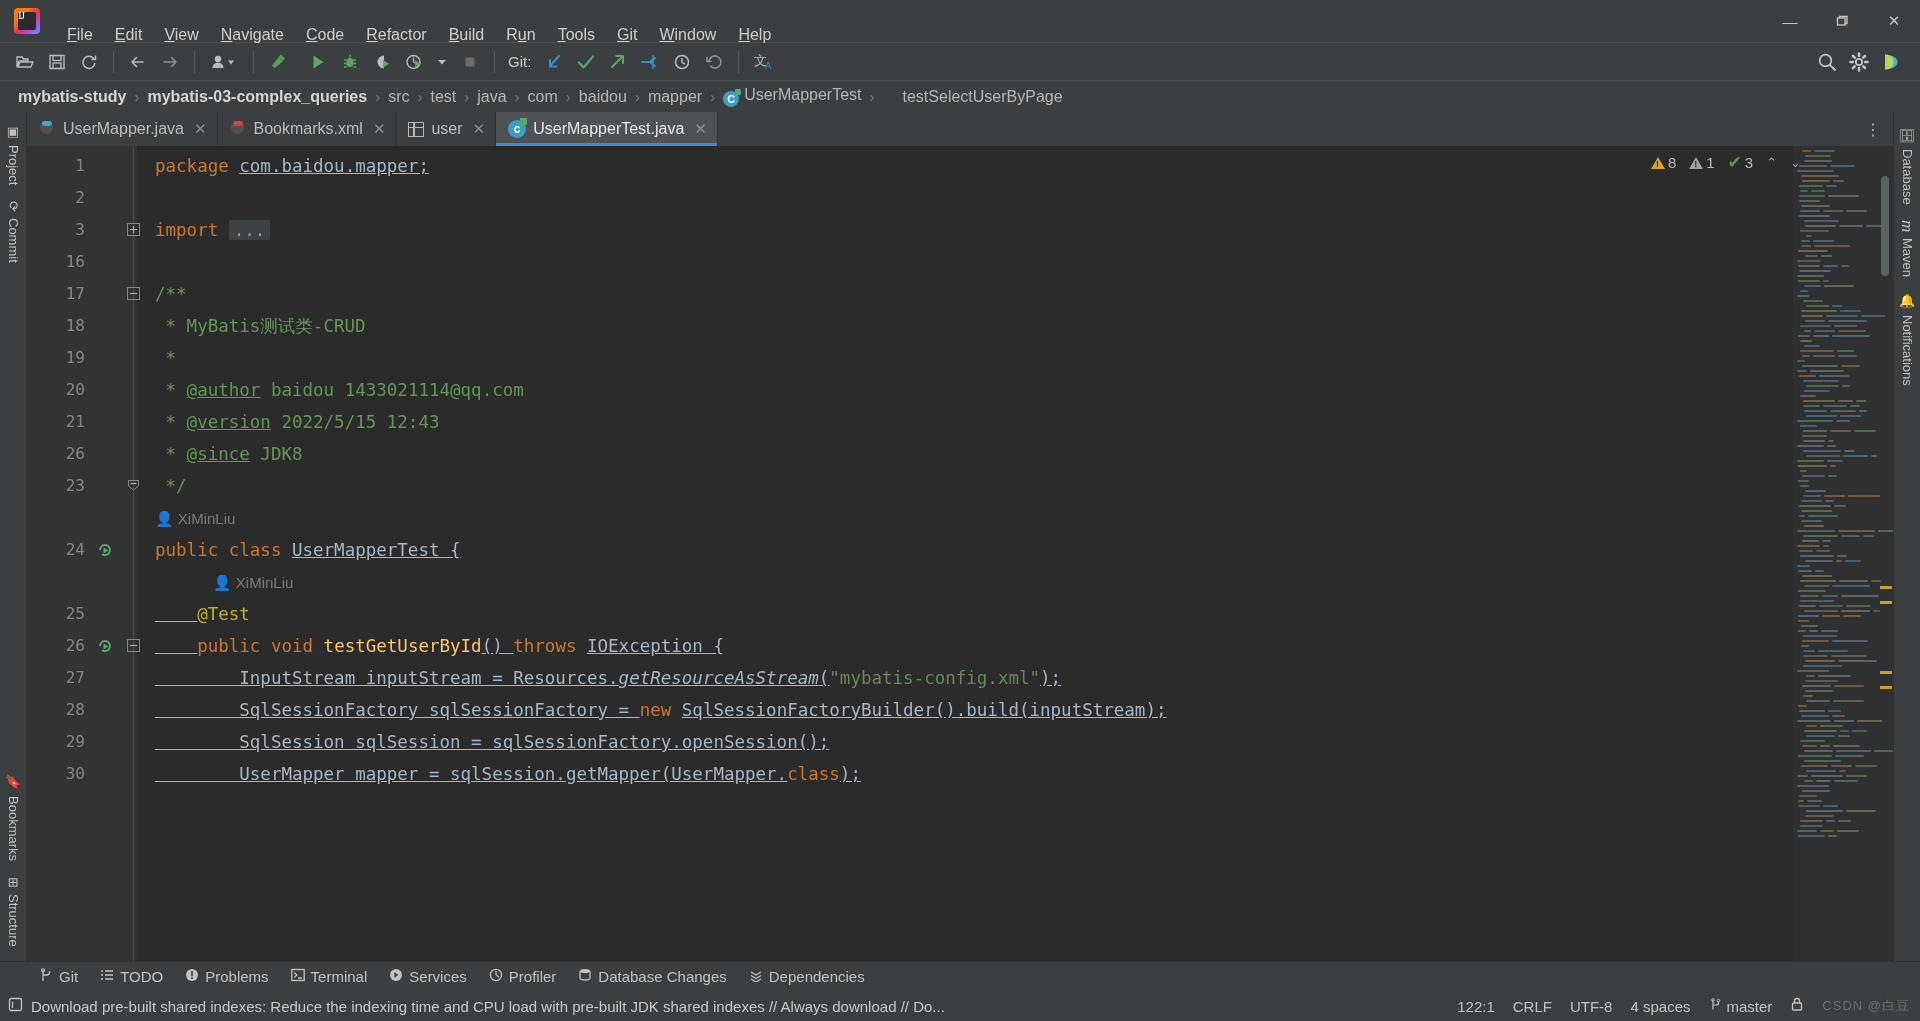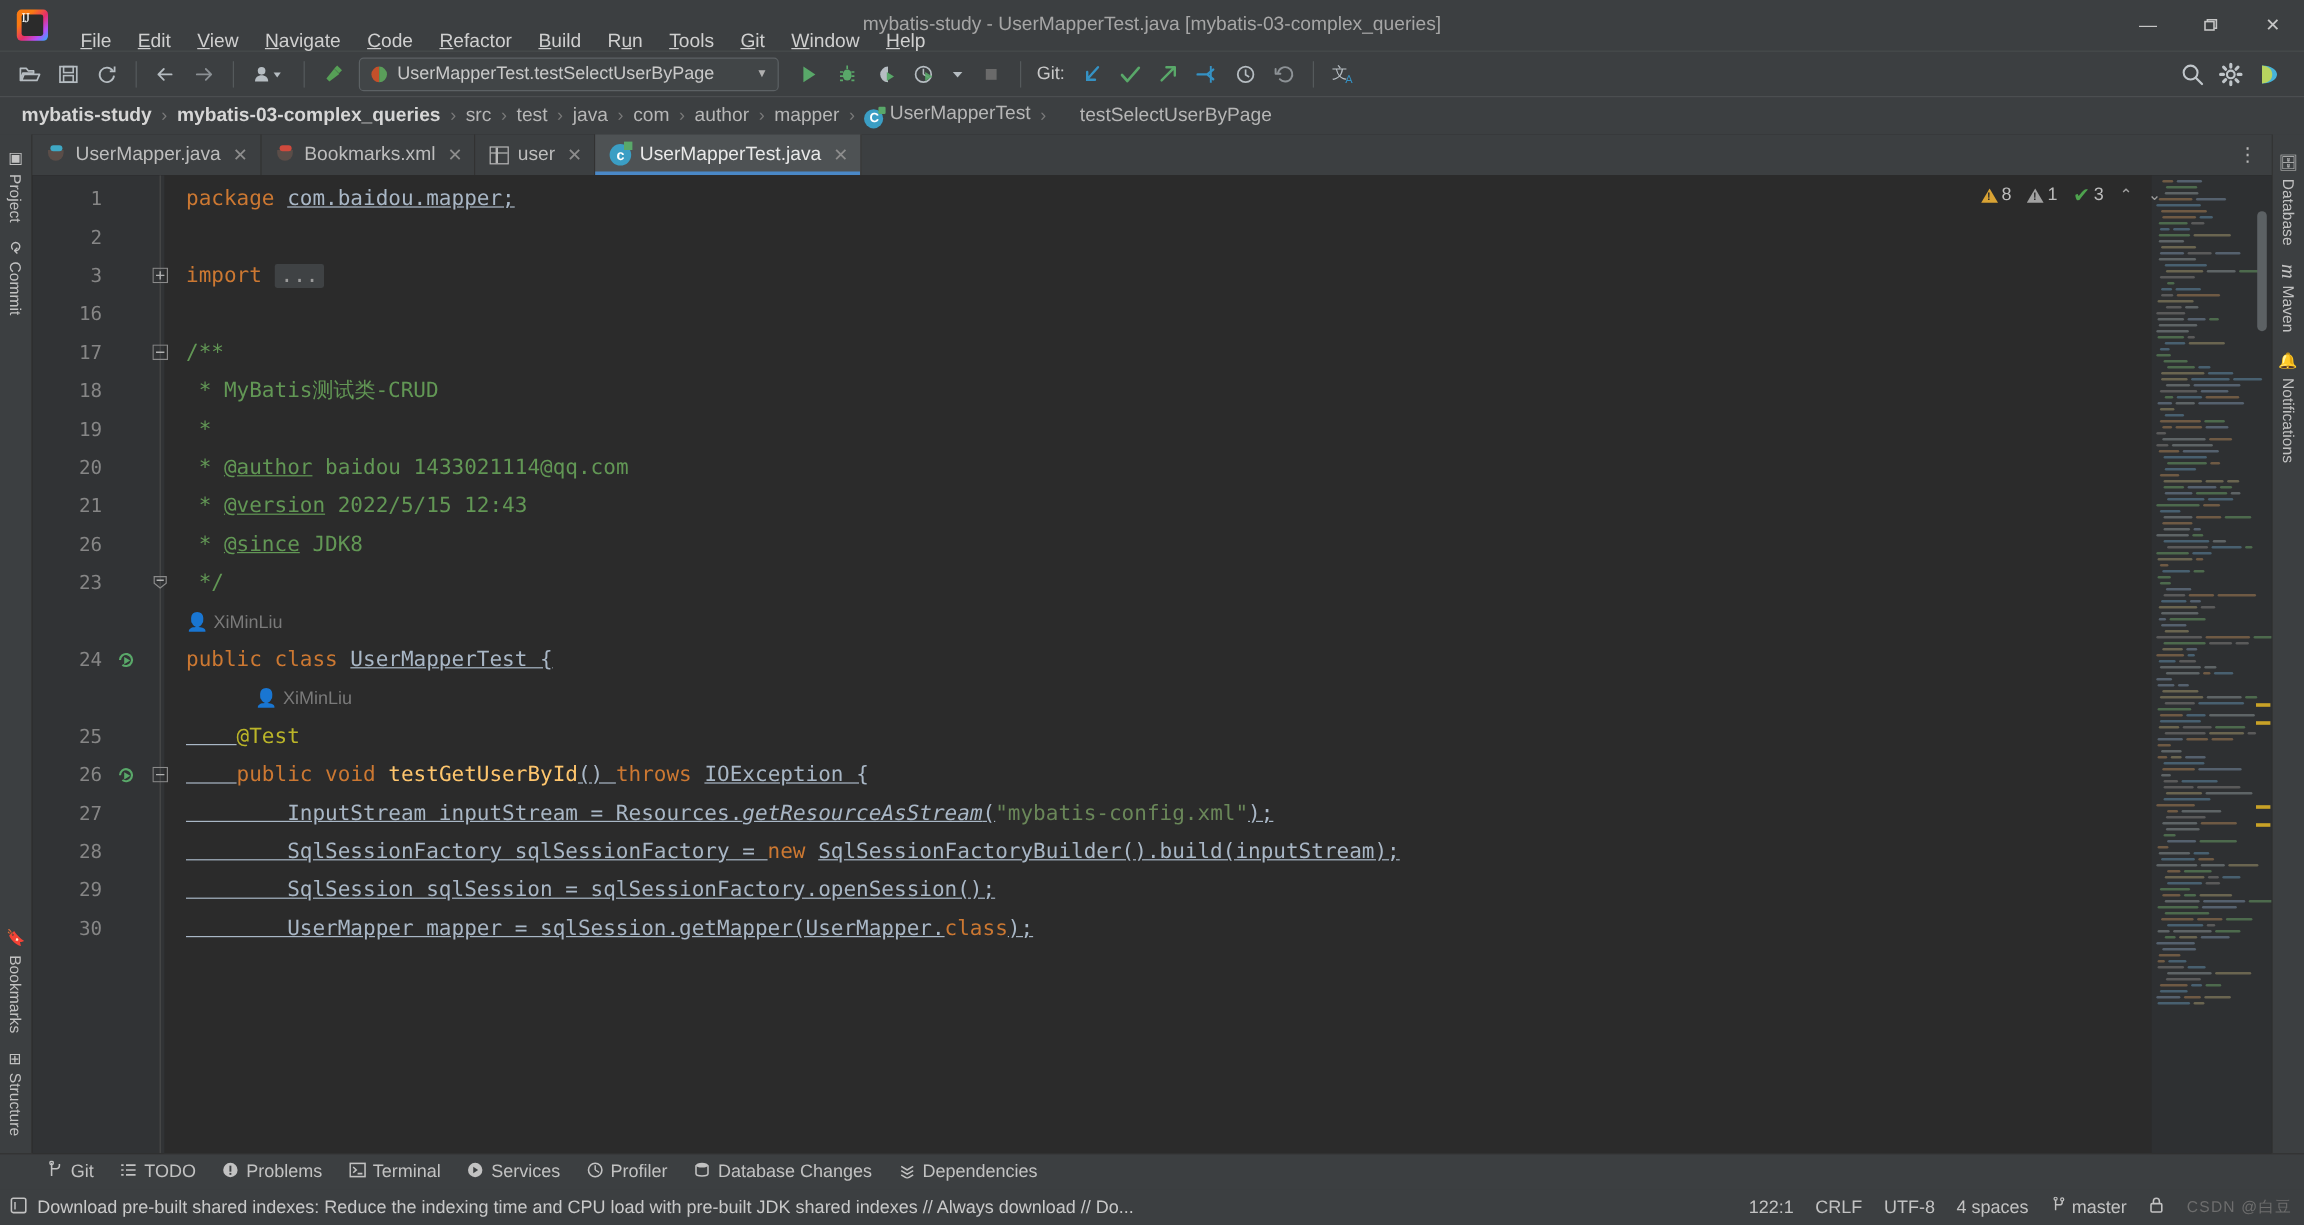--- a/index.html
+++ b/index.html
@@ -192,21 +192,20 @@
       <div class="menu-item"><u>N</u>avigate</div>
       <div class="menu-item"><u>C</u>ode</div>
       <div class="menu-item"><u>R</u>efactor</div>
       <div class="menu-item"><u>B</u>uild</div>
       <div class="menu-item">R<u>u</u>n</div>
       <div class="menu-item"><u>T</u>ools</div>
       <div class="menu-item"><u>G</u>it</div>
       <div class="menu-item"><u>W</u>indow</div>
       <div class="menu-item"><u>H</u>elp</div>
     </div>
-    <div class="win-title">mybatis-study - UserMapperTest.java [mybatis-03-complex_queries]</div>
     <div class="win-ctrls">
       <div class="win-btn">—</div>
       <div class="win-btn">
         <svg width="14" height="14" viewBox="0 0 14 14">
             <rect x="2.5" y="4" width="7.5" height="7" fill="none" stroke="#c6c6c6" stroke-width="1.3"></rect>
             <path d="M4.5 4 V2.5 H12 V9.5 H10.2" fill="none" stroke="#c6c6c6" stroke-width="1.3"></path>
           </svg>
       </div>
       <div class="win-btn close">✕</div>
     </div>
@@ -250,28 +249,20 @@
           <path d="M3.5 16c0-3.4 2.5-5.2 5.5-5.2s5.5 1.8 5.5 5.2z" fill="#b6bdc2"></path>
           <path d="M19 8.5l3 4 3-4z" fill="#b6bdc2"></path>
         </svg>
     </div>
     <div class="sep"></div>
     <div class="tb">
       <svg width="22" height="22" viewBox="0 0 22 22">
           <path d="M14 3.5l4 4-2.5 2.5-4-4z" fill="#56a056"></path>
           <path d="M11.5 6.2L5 14.5l2.5 2.5 8.3-6.4z" fill="#56a056"></path>
         </svg>
-    </div>
-    <div class="runconfig">
-      <svg width="16" height="16" viewBox="0 0 16 16">
-          <path d="M8 1.5a6.5 6.5 0 0 0 0 13z" fill="#c4502a"></path>
-          <path d="M8 1.5a6.5 6.5 0 0 1 0 13z" fill="#5a9e5a"></path>
-        </svg>
-      <span class="rc-label">UserMapperTest.testSelectUserByPage</span>
-      <span class="rc-arrow">▼</span>
     </div>
     <div class="tb" style="margin-left:8px">
       <svg width="20" height="20" viewBox="0 0 20 20">
           <path d="M5.5 3.5l10 6.5-10 6.5z" fill="#59a869"></path>
         </svg>
     </div>
     <div class="tb">
       <svg width="20" height="20" viewBox="0 0 20 20">
           <rect x="6.5" y="6" width="7" height="9" rx="3.5" fill="#59a869"></rect>
           <path d="M4 8h2.5M4 11.5h2.5M4 15h2.5M13.5 8H16M13.5 11.5H16M13.5 15H16M10 2.5v3" stroke="#59a869" stroke-width="1.4" fill="none"></path>
@@ -371,21 +362,21 @@
     <span class="crumb bold">mybatis-03-complex_queries</span>
     <span class="crumb-sep">›</span>
     <span class="crumb">src</span>
     <span class="crumb-sep">›</span>
     <span class="crumb">test</span>
     <span class="crumb-sep">›</span>
     <span class="crumb">java</span>
     <span class="crumb-sep">›</span>
     <span class="crumb">com</span>
     <span class="crumb-sep">›</span>
-    <span class="crumb">author</span>
+    <span class="crumb">baidou</span>
     <span class="crumb-sep">›</span>
     <span class="crumb">mapper</span>
     <span class="crumb-sep">›</span>
     <span class="crumb"><span class="crumb-ico">C</span><span>UserMapperTest</span></span>
     <span class="crumb-sep">›</span>
     <span class="crumb" style="padding-left:26px">testSelectUserByPage</span>
   </div>
 
   <div class="main">
 

